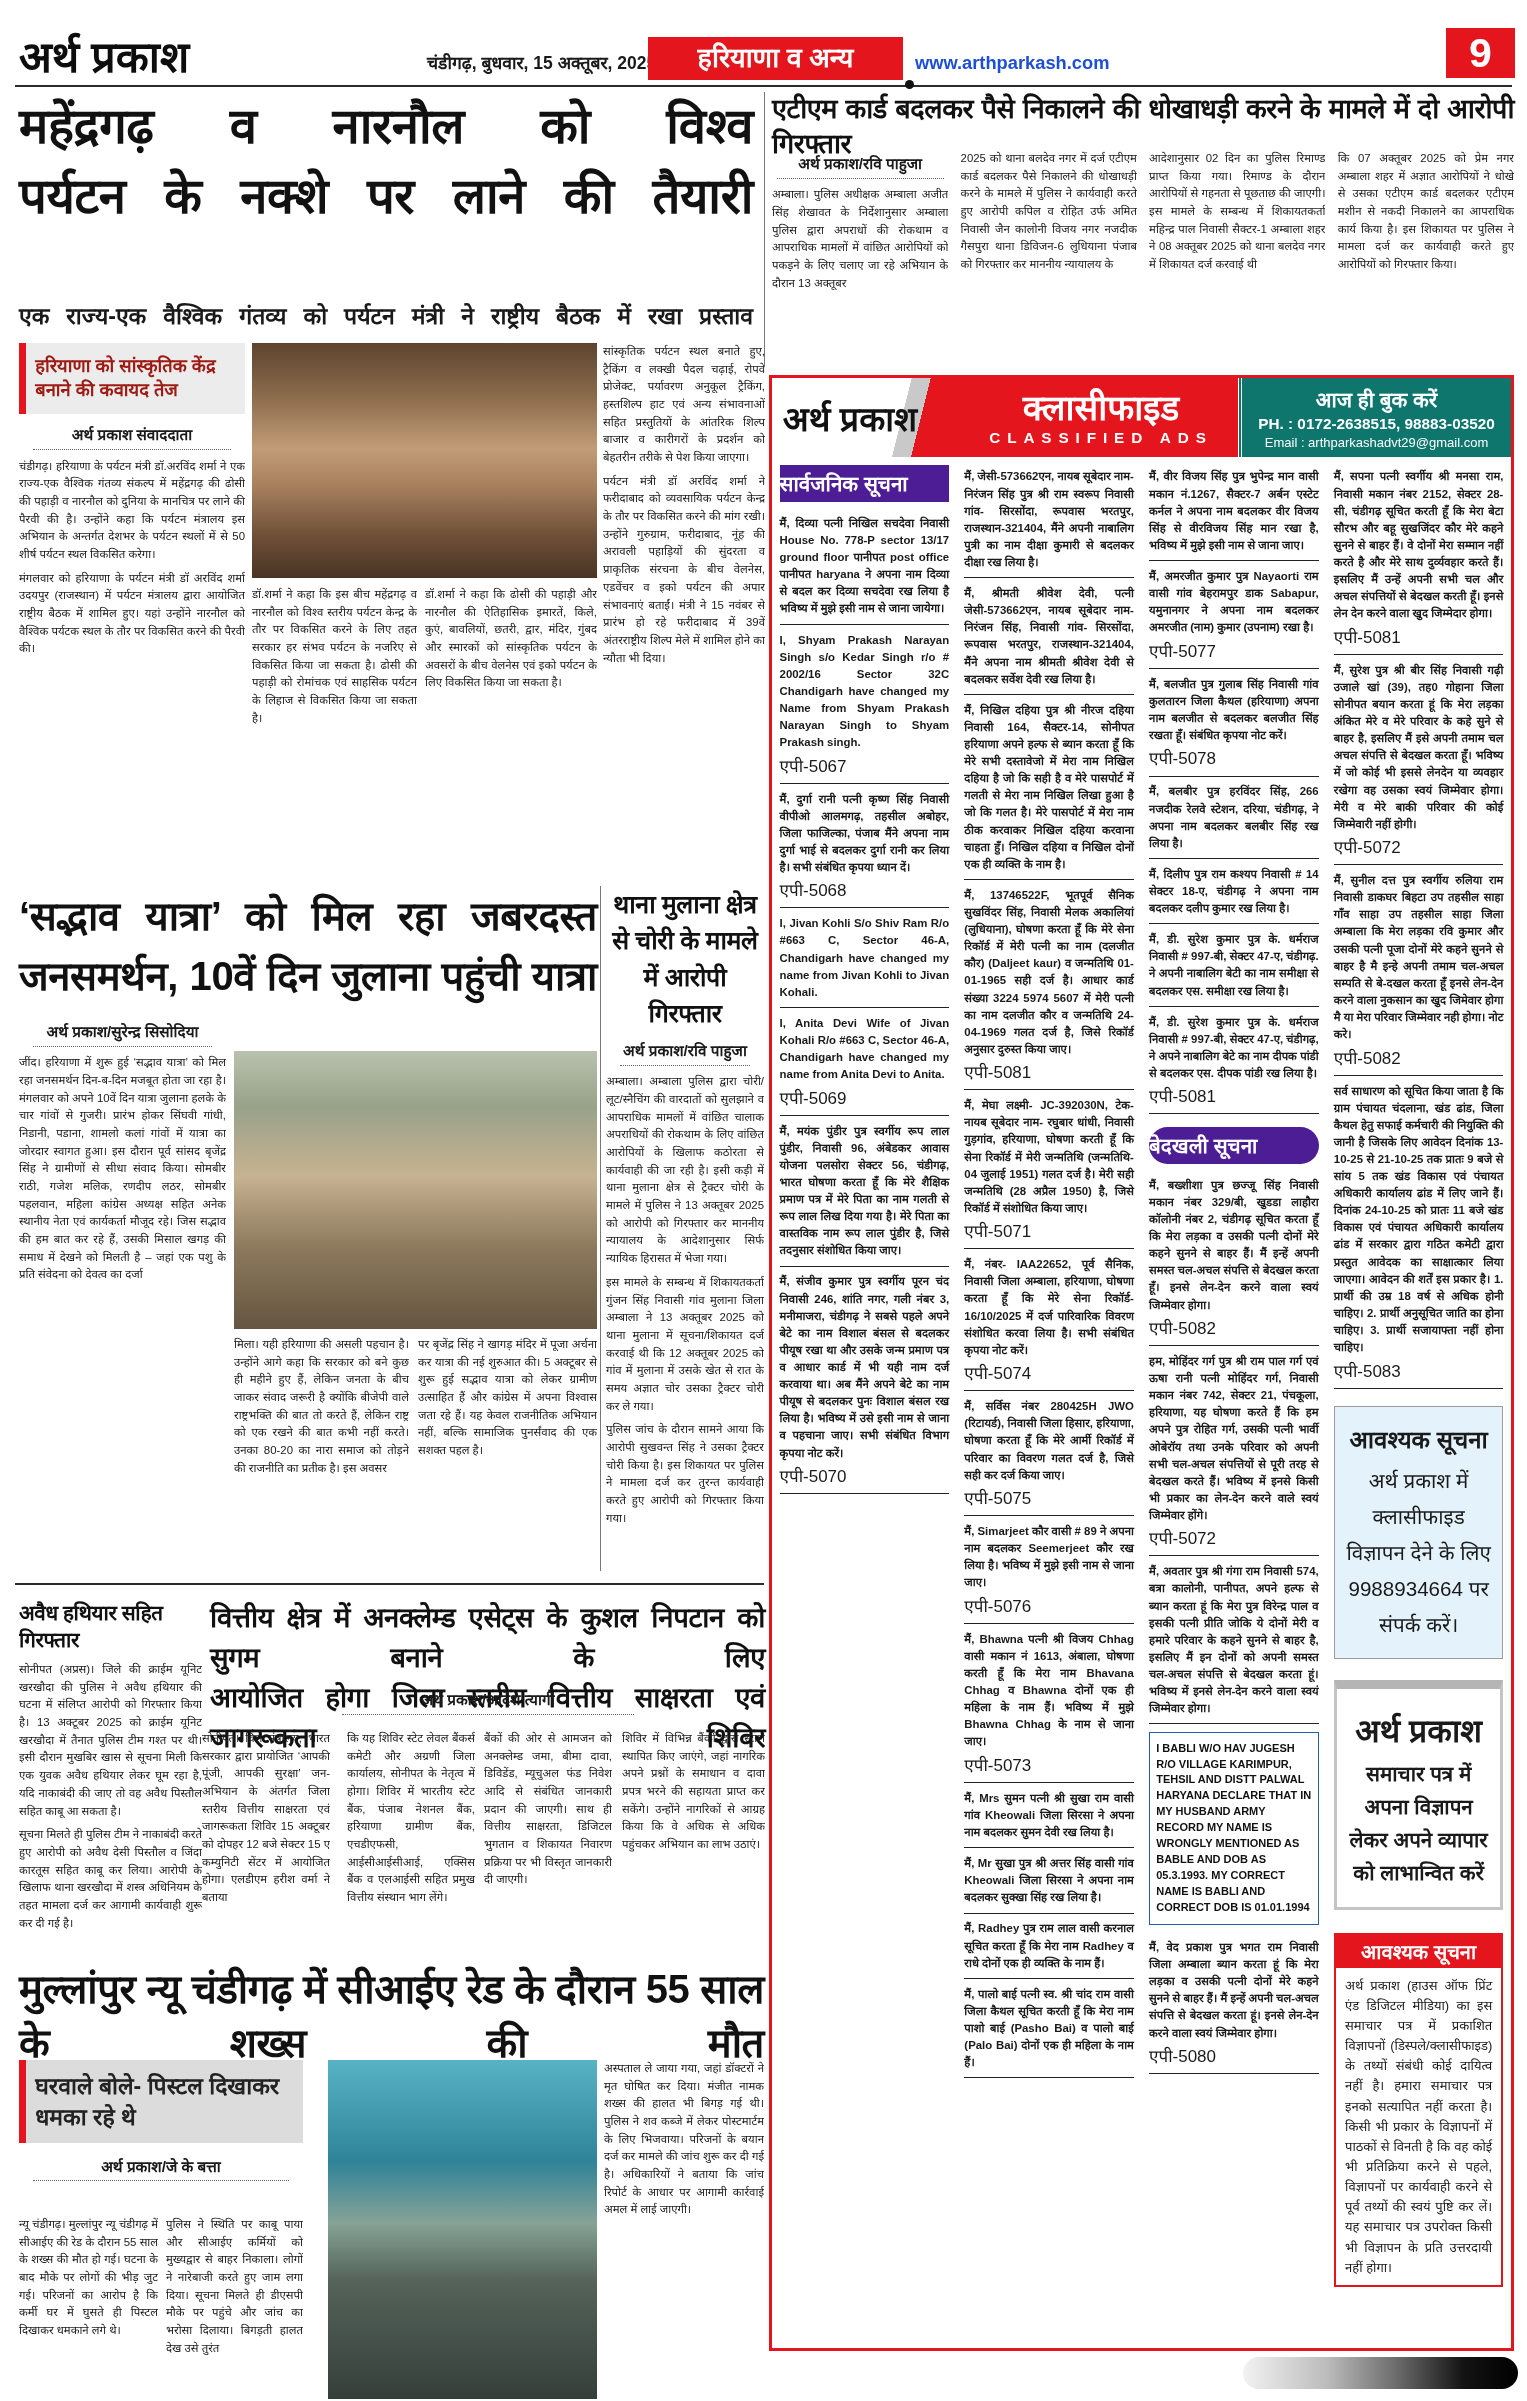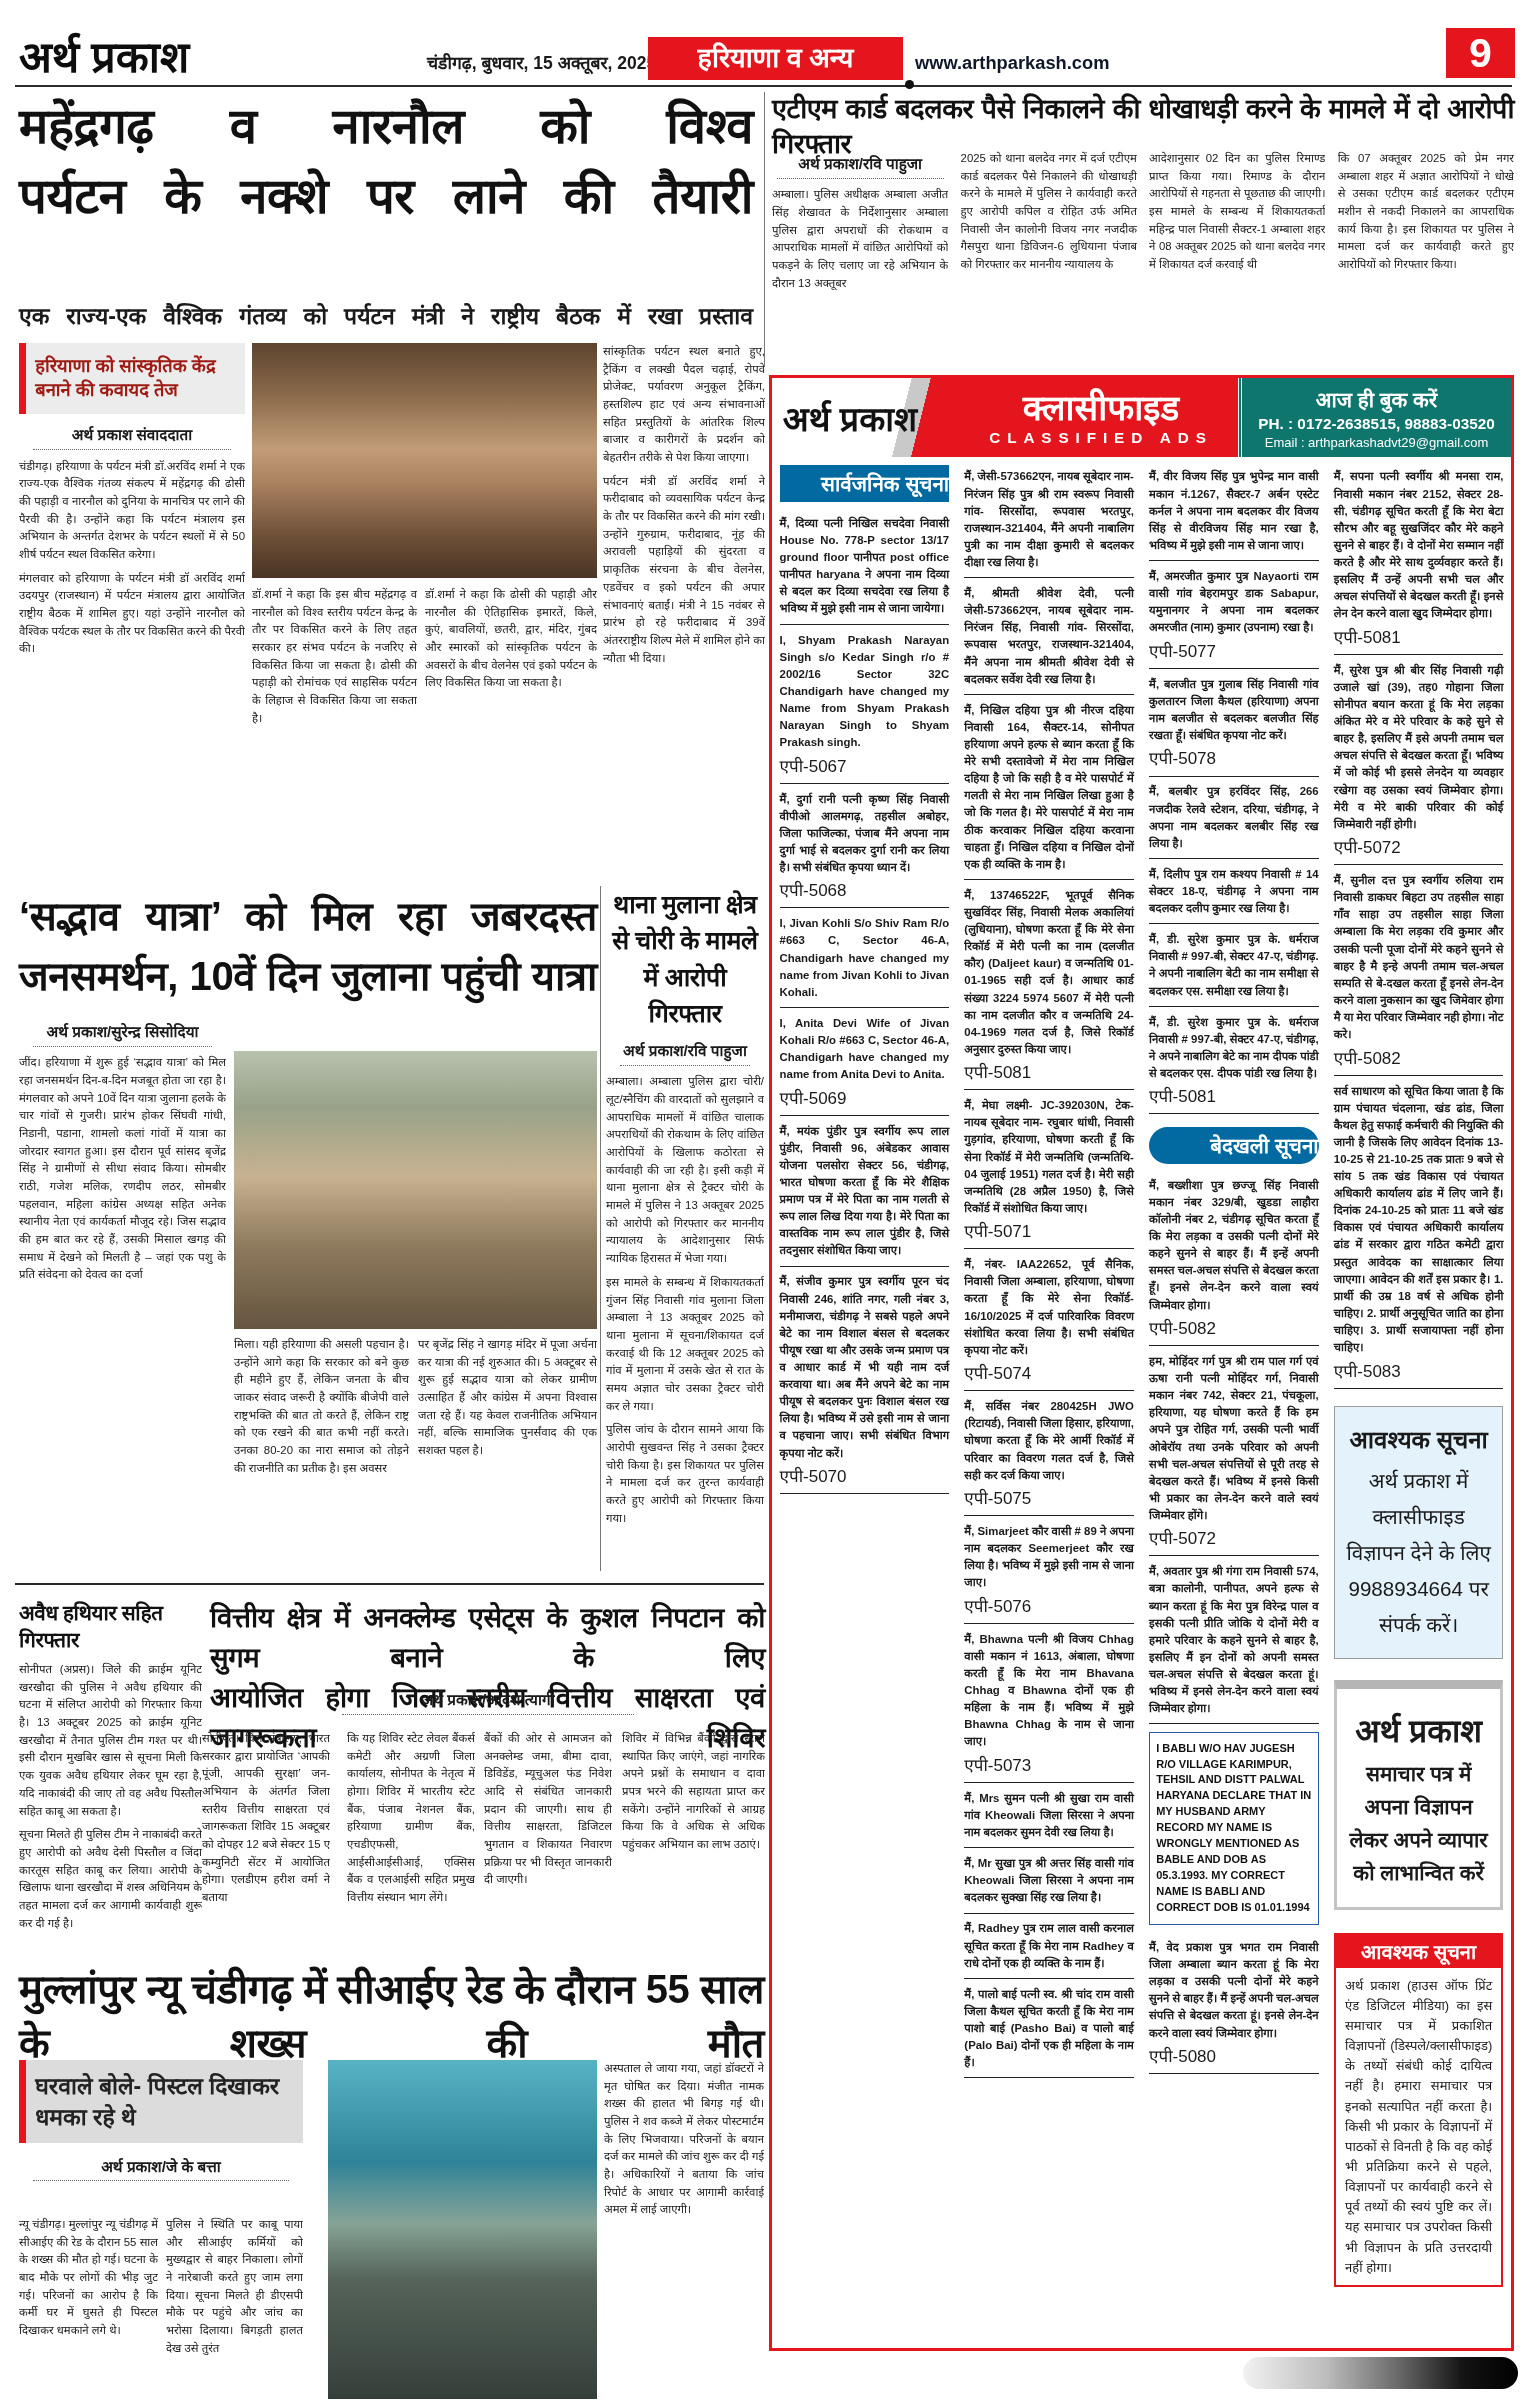--- a/index.html
+++ b/index.html
@@ -23,21 +23,21 @@
   .b1 span{font-size:34px;font-weight:800;color:#111;padding-left:10.7px;}
   .b2{flex:1;background:#e4151c;display:flex;flex-direction:column;align-items:center;justify-content:center;color:#fff;}
   .b2 .t1{font-size:35px;font-weight:800;line-height:1.1;}
   .b2 .t2{font-size:15.3px;font-weight:bold;letter-spacing:6.9px;margin-top:1.5px;}
   .b3{width:269px;background:#0f766e;border-left:4.6px double #fff;display:flex;flex-direction:column;align-items:center;justify-content:center;color:#fff;text-align:center;}
   .b3 .l1{font-size:20.6px;font-weight:800;}
   .b3 .l2{font-size:15.3px;font-weight:bold;margin-top:2.3px;}
   .b3 .l3{font-size:13px;margin-top:2.3px;}
   .cols{display:flex;height:1881px;overflow:hidden;}
   .ccol{width:25%;padding:4.6px 7.6px;box-sizing:border-box;overflow:hidden;}
-  .chead{background:#0369a1;color:#fff;font-size:20.6px;font-weight:800;text-align:right;padding:4.6px 0;margin:3.1px 0 6.1px 0;}
+  .chead{background:#4c1d95;color:#fff;font-size:20.6px;font-weight:800;text-align:left;padding:4.6px 0;margin:3.1px 0 6.1px 0;}
   .chead.round{border-radius:21.4px;margin-top:12.2px;}
   .ad{border-bottom:1.5px solid #222;padding:6.9px 0 6.1px 0;}
   .ad-text{font-size:11.4px;font-weight:600;line-height:1.5;text-align:justify;margin:0;}
   .ad-ref{font-size:17px;padding-top:2.3px;}
   .ad-ref:empty{display:none;}
   .enbox{border:1.5px solid #1f5fae;padding:7.6px 6.1px;margin:7.6px 0;font-size:11px;font-weight:bold;line-height:1.45;color:#111;}
   .promo-blue{margin-top:17px;background:#e3f2fb;border:1.5px solid #9c9c9c;text-align:center;padding:15.3px 6.1px;}
   .promo-blue .pt{font-size:24px;font-weight:800;}
   .promo-blue .pb{font-size:20.6px;line-height:1.75;margin-top:7.6px;}
   .promo-self{margin-top:21.4px;border:3.1px solid #c4c4c4;border-top:9.2px solid #b5b5b5;background:#fff;text-align:center;padding:7.6px 7.6px 17px 7.6px;}
@@ -49,21 +49,21 @@
   .colp{overflow:hidden;}
 </style>
 </head>
 <body>
 
 <div id="paper">
 
   <div class="abs" style="left:19px;top:26px;font-size:43px;font-weight:900;color:#0d0d0d;">अर्थ प्रकाश</div>
   <div class="abs" style="left:427px;top:50px;font-size:17.5px;font-weight:bold;">चंडीगढ़, बुधवार, 15 अक्तूबर, 2025</div>
   <div class="abs" style="left:648px;top:37px;width:255px;height:43px;background:#e4151c;color:#fff;font-size:27px;font-weight:800;text-align:center;line-height:43px;">हरियाणा व अन्य</div>
-  <div class="abs" style="left:915px;top:52px;font-size:18.3px;color:#0f172a;font-weight:bold;">www.arthparkash.com</div>
+  <div class="abs" style="left:915px;top:52px;font-size:18.3px;color:#1d4ed8;font-weight:bold;">www.arthparkash.com</div>
   <div class="abs" style="left:1446px;top:27.5px;width:69px;height:50px;background:#e4151c;color:#fff;font-size:41px;font-weight:800;text-align:center;line-height:50px;">9</div>
   <div class="abs rule-h" style="left:15.3px;top:85px;width:1497px;height:2.3px;"></div>
   <div class="abs" style="left:905px;top:80px;width:9.2px;height:9.2px;border-radius:50%;background:#111;"></div>
 
   <div class="abs" style="left:19px;top:92px;width:734px;">
     <div class="hl jl" style="font-size:49px;line-height:1.42;">महेंद्रगढ़ व नारनौल को विश्व</div>
     <div class="hl jl" style="font-size:49px;line-height:1.42;">पर्यटन के नक्शे पर लाने की तैयारी</div>
   </div>
   <div class="abs jl" style="left:19px;top:299px;width:734px;font-size:23px;font-weight:bold;">एक राज्य-एक वैश्विक गंतव्य को पर्यटन मंत्री ने राष्ट्रीय बैठक में रखा प्रस्ताव</div>
 

